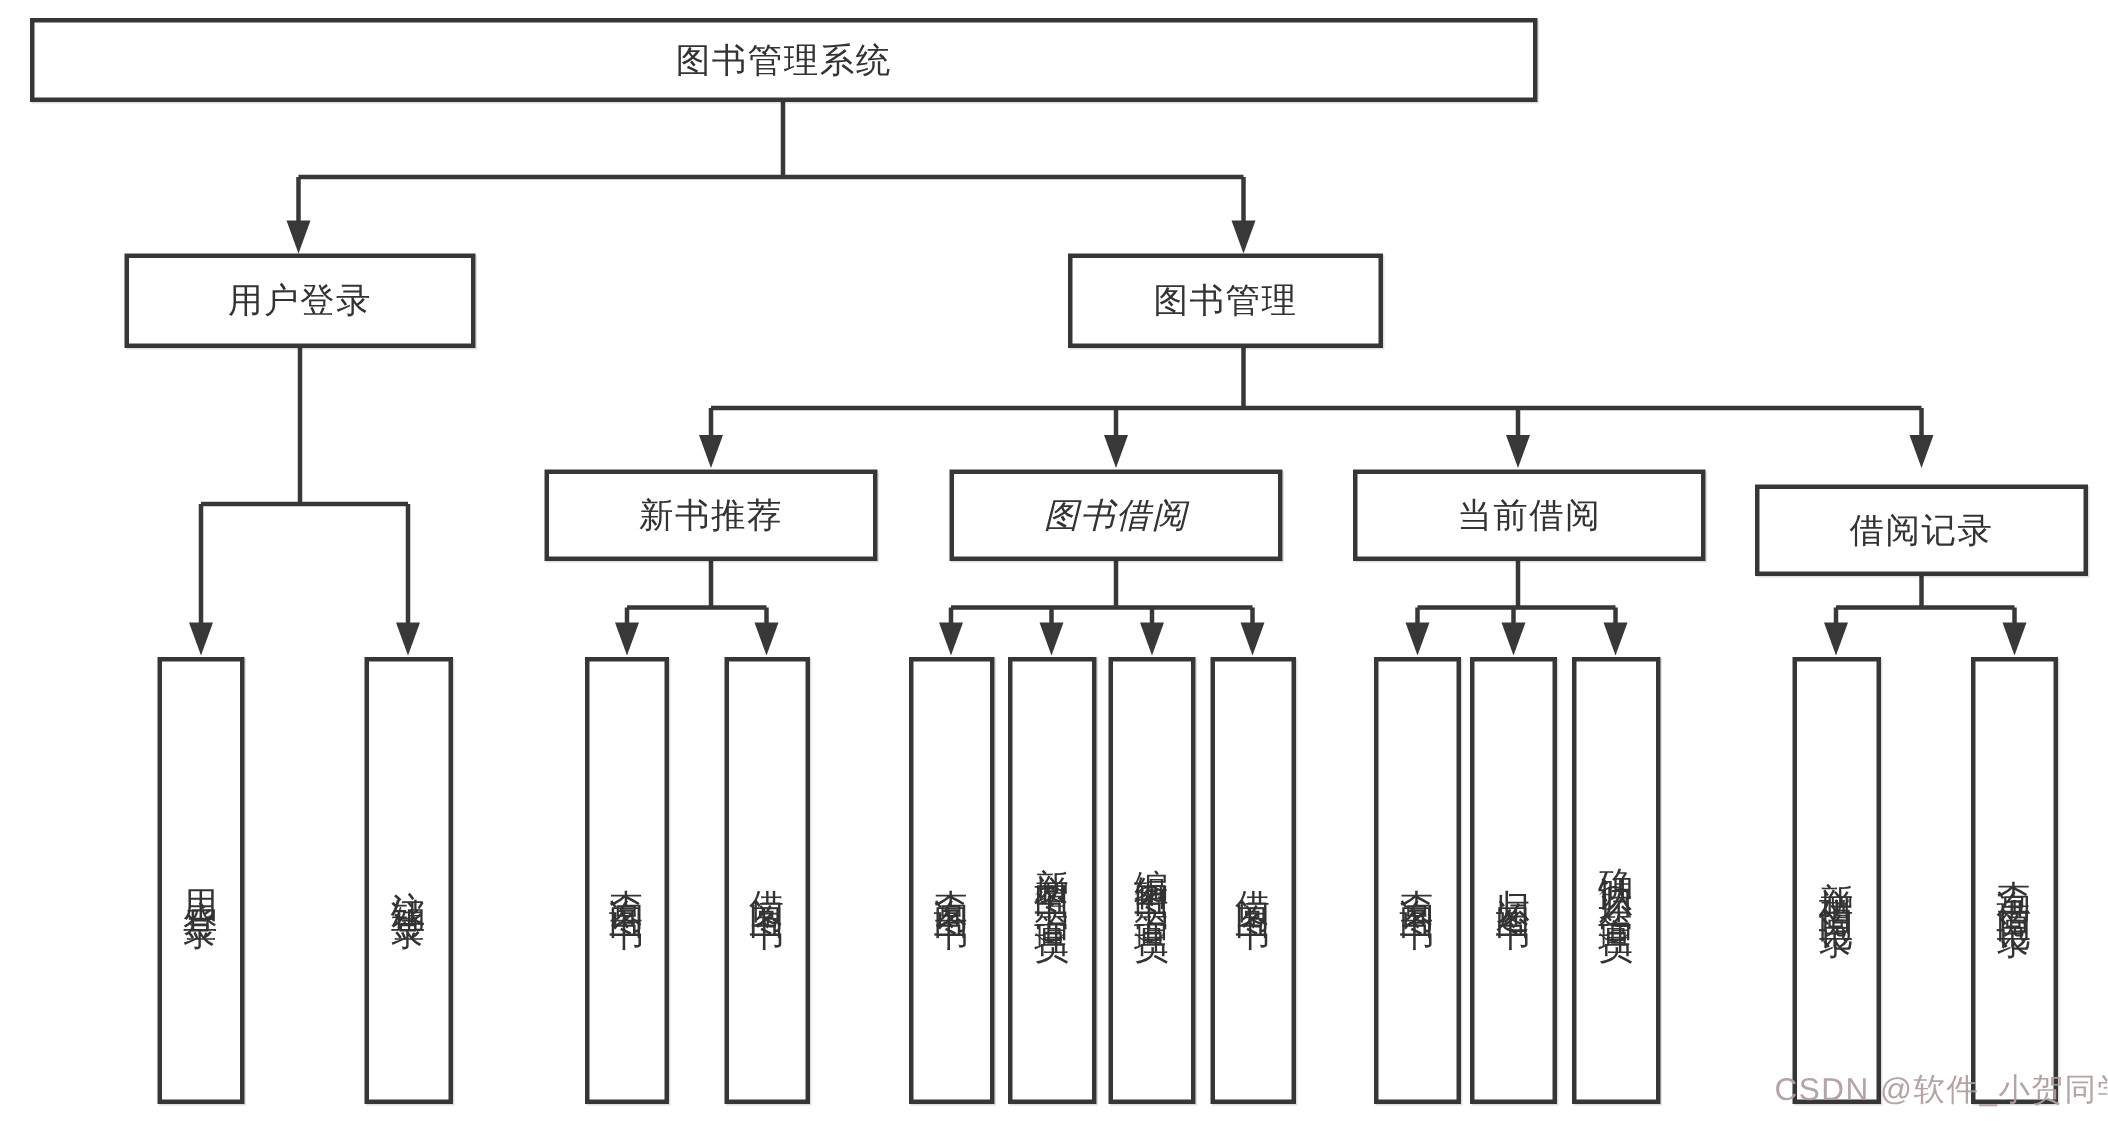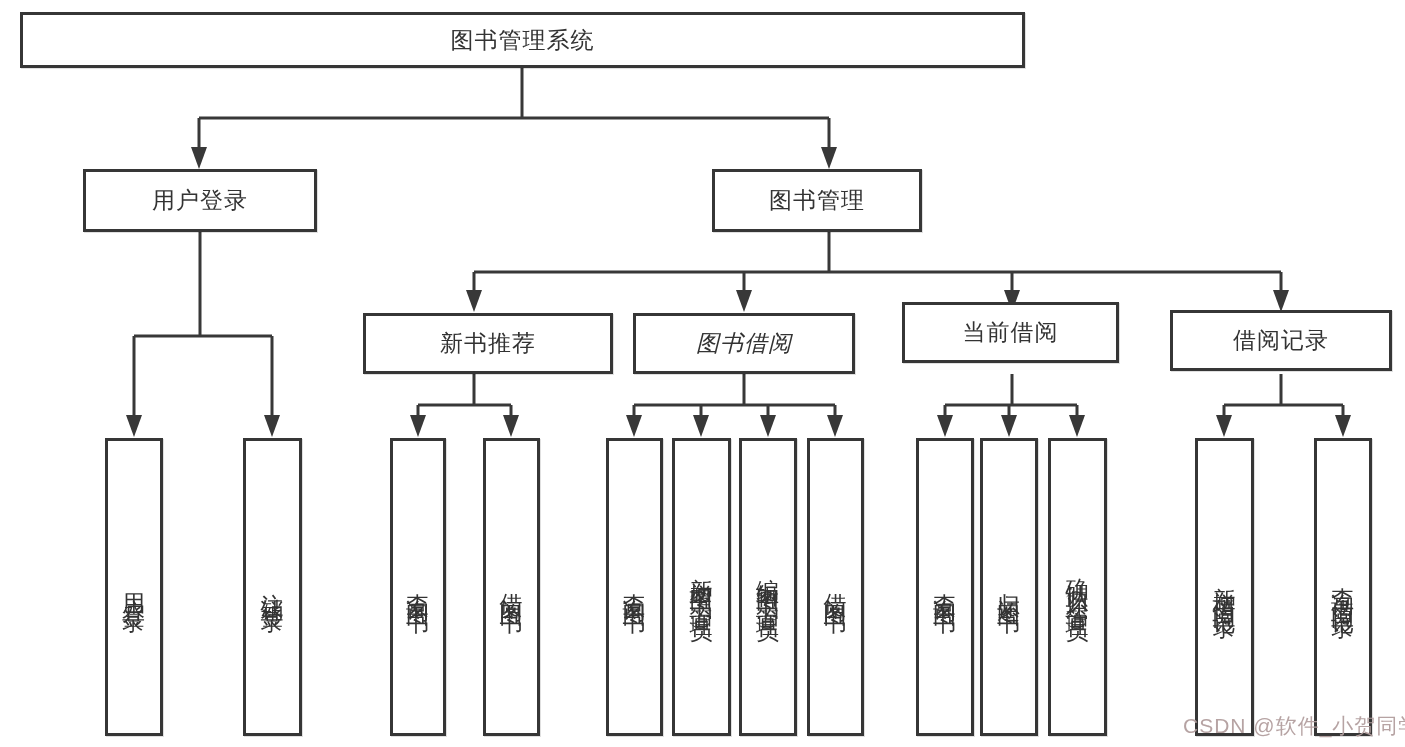--- a/index.html
+++ b/index.html
@@ -106,30 +106,30 @@
     <span class="h-label">图书管理系统</span>
   </div>
 
   <div class="box" style="left:83px; top:169px; width:234px; height:63px;">
     <span class="h-label">用户登录</span>
   </div>
   <div class="box" style="left:712px; top:169px; width:210px; height:63px;">
     <span class="h-label">图书管理</span>
   </div>
 
-  <div class="box" style="left:363px; top:313px; width:250px; height:61px;">
+  <div class="box" style="left:363px; top:313px; width:222px; height:61px;">
     <span class="h-label">新书推荐</span>
   </div>
   <div class="box" style="left:633px; top:313px; width:222px; height:61px;font-style:italic;">
     <span class="h-label">图书借阅</span>
   </div>
-  <div class="box" style="left:902px; top:302px; width:217px; height:61px;">
+  <div class="box" style="left:902px; top:313px; width:235px; height:61px;">
     <span class="h-label">当前借阅</span>
   </div>
-  <div class="box" style="left:1170px; top:310px; width:222px; height:61px;">
+  <div class="box" style="left:1170px; top:323px; width:222px; height:61px;">
     <span class="h-label">借阅记录</span>
   </div>
 
   <div class="box" style="left:105px; top:438px; width:58px; height:298px;">
     <span class="v-label">用户登录</span>
   </div>
   <div class="box" style="left:243px; top:438px; width:59px; height:298px;">
     <span class="v-label">注销登录</span>
   </div>
 

